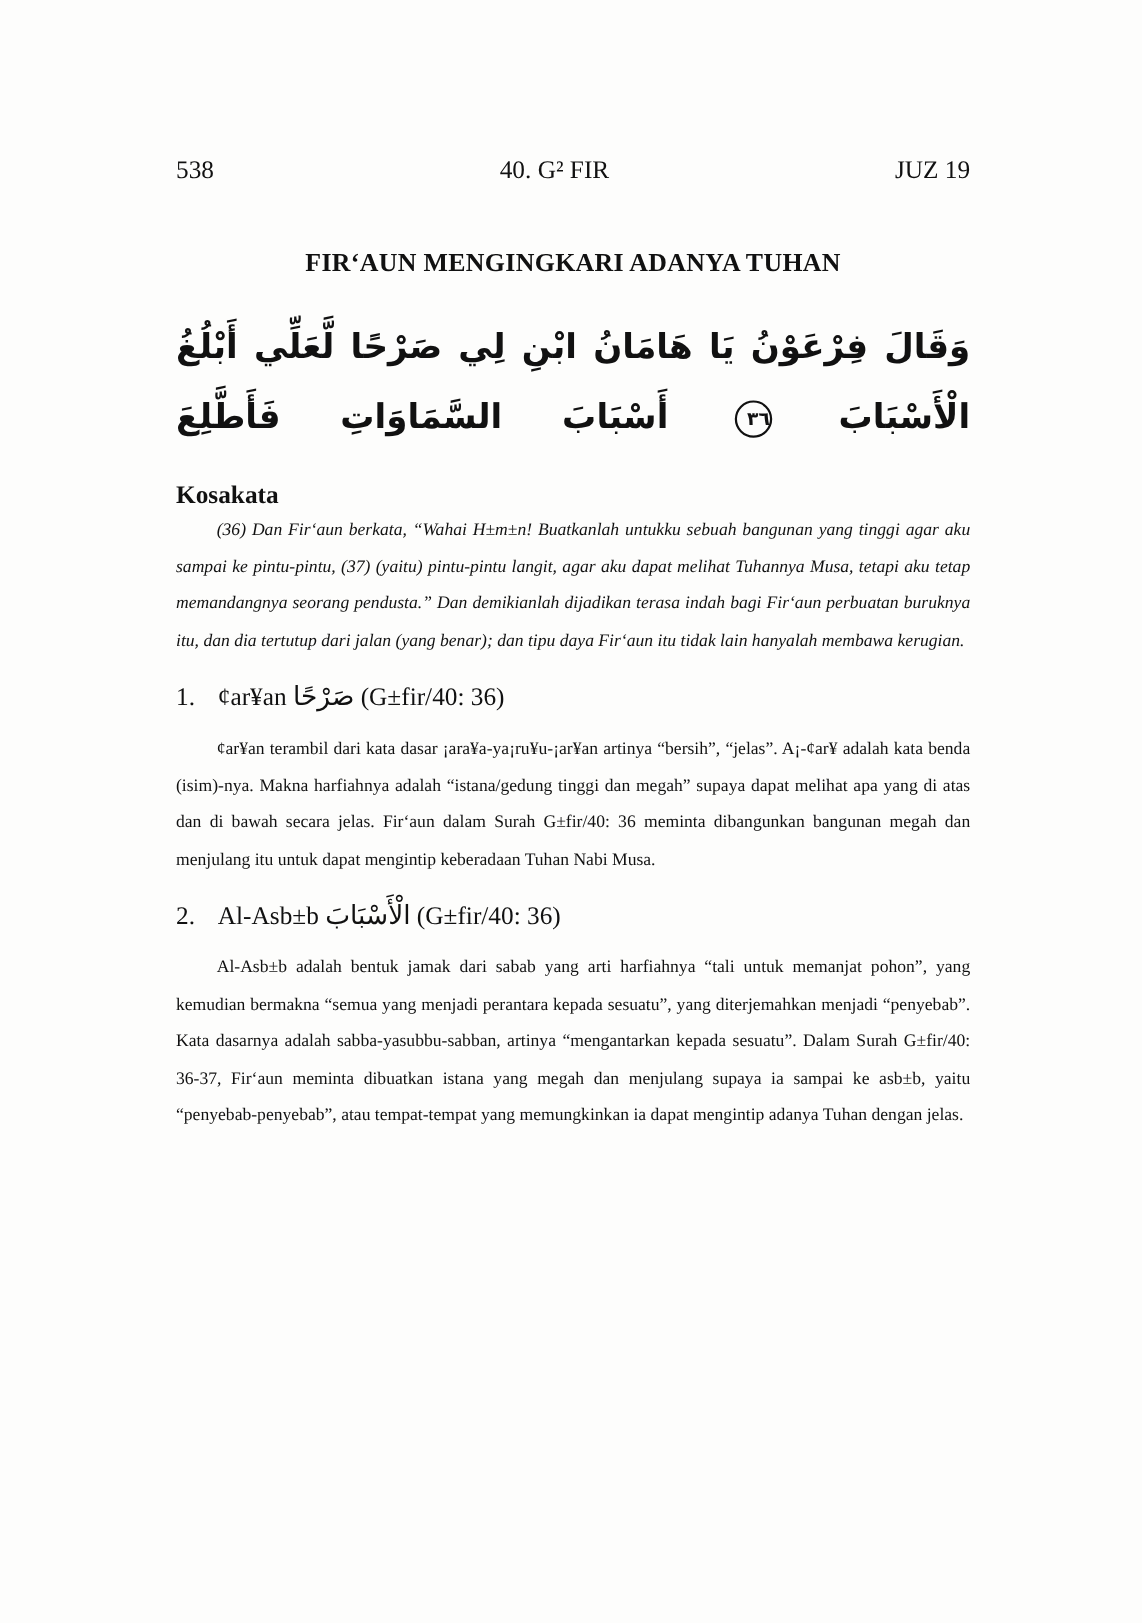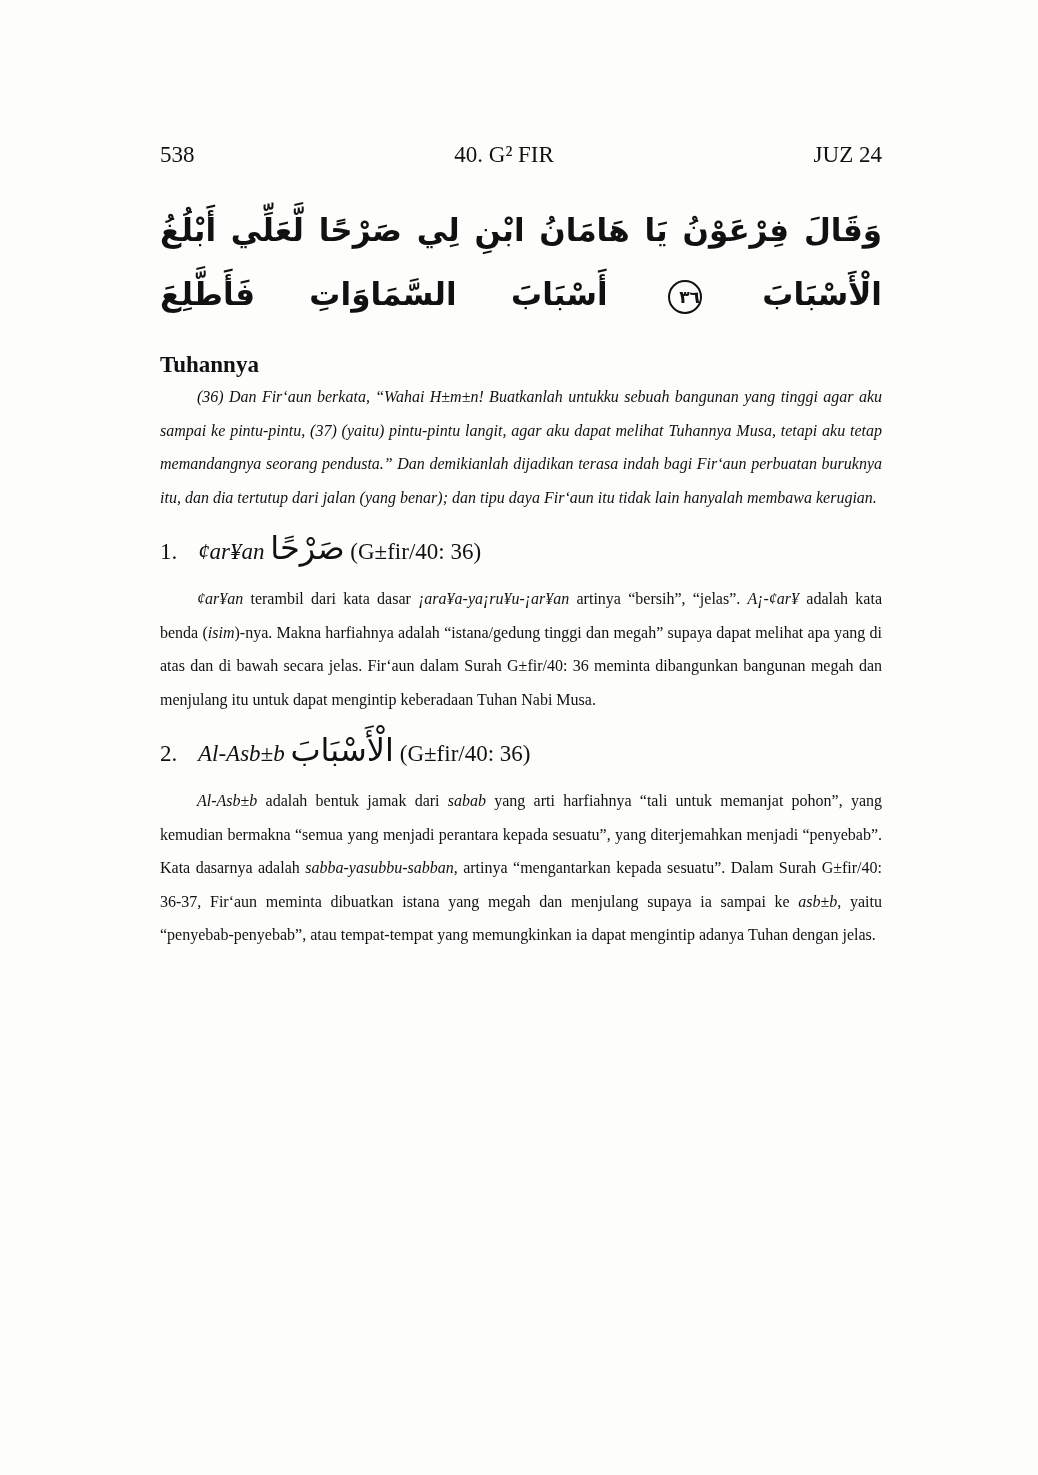--- a/index.html
+++ b/index.html
@@ -83,50 +83,51 @@
     display: flex;
     font-size: 23px;
     line-height: 36px;
     align-items: baseline;
   }
   .kos-num {
     width: 38px;
     flex: 0 0 38px;
   }
   .kos-body { margin-top: 12px; }
-  .seg-italic { font-style: italic; }
+  .seg-italic { }
   .seg-normal { font-style: normal; }
   .seg-arabic {
     font-family: "DejaVu Sans", sans-serif;
-    font-size: 32px;
+    font-size: 24px;
     font-style: normal;
   }
 </style>
 </head>
 <body>
 
 <div class="page">
   <div class="content">
 
     <div class="running-header">
       <span>538</span>
       <span class="center">40. G² FIR</span>
-      <span>JUZ 24</span>
+      <span>JUZ 19</span>
     </div>
 
+    <div class="chapter-title">FIR‘AUN MENGINGKARI ADANYA TUHAN</div>
 
     <div class="quran-block">
       <div class="quran-line">
         <span>وَقَالَ فِرْعَوْنُ يَا هَامَانُ ابْنِ لِي صَرْحًا لَّعَلِّي أَبْلُغُ الْأَسْبَابَ</span>
         <span class="ayah-badge">٣٦</span>
         <span>أَسْبَابَ السَّمَاوَاتِ فَأَطَّلِعَ</span>
       </div>
     </div>
 
-    <div class="section-heading">Tuhannya</div>
+    <div class="section-heading">Kosakata</div>
     <div class="body-par translation">(36) Dan Fir‘aun berkata, “Wahai H±m±n! Buatkanlah untukku sebuah bangunan yang tinggi agar aku sampai ke pintu-pintu, (37) (yaitu) pintu-pintu langit, agar aku dapat melihat Tuhannya Musa, tetapi aku tetap memandangnya seorang pendusta.” Dan demikianlah dijadikan terasa indah bagi Fir‘aun perbuatan buruknya itu, dan dia tertutup dari jalan (yang benar); dan tipu daya Fir‘aun itu tidak lain hanyalah membawa kerugian.</div>
 
 
     <div class="kosakata-item">
       <div class="kos-head">
         <span class="kos-num">1.</span>
         <span><span class="seg-italic">¢ar¥an </span><span class="seg-arabic">صَرْحًا</span><span class="seg-normal"> (G±fir/40: 36)</span></span>
       </div>
       <div class="body-par kos-body"><span class="seg-italic">¢ar¥an</span><span class="seg-normal"> terambil dari kata dasar </span><span class="seg-italic">¡ara¥a-ya¡ru¥u-¡ar¥an</span><span class="seg-normal"> artinya “bersih”, “jelas”. </span><span class="seg-italic">A¡-¢ar¥</span><span class="seg-normal"> adalah kata benda (</span><span class="seg-italic">isim</span><span class="seg-normal">)-nya. Makna harfiahnya adalah “istana/gedung tinggi dan megah” supaya dapat melihat apa yang di atas dan di bawah secara jelas. Fir‘aun dalam Surah G±fir/40: 36 meminta dibangunkan bangunan megah dan menjulang itu untuk dapat mengintip keberadaan Tuhan Nabi Musa.</span></div>
     </div>

